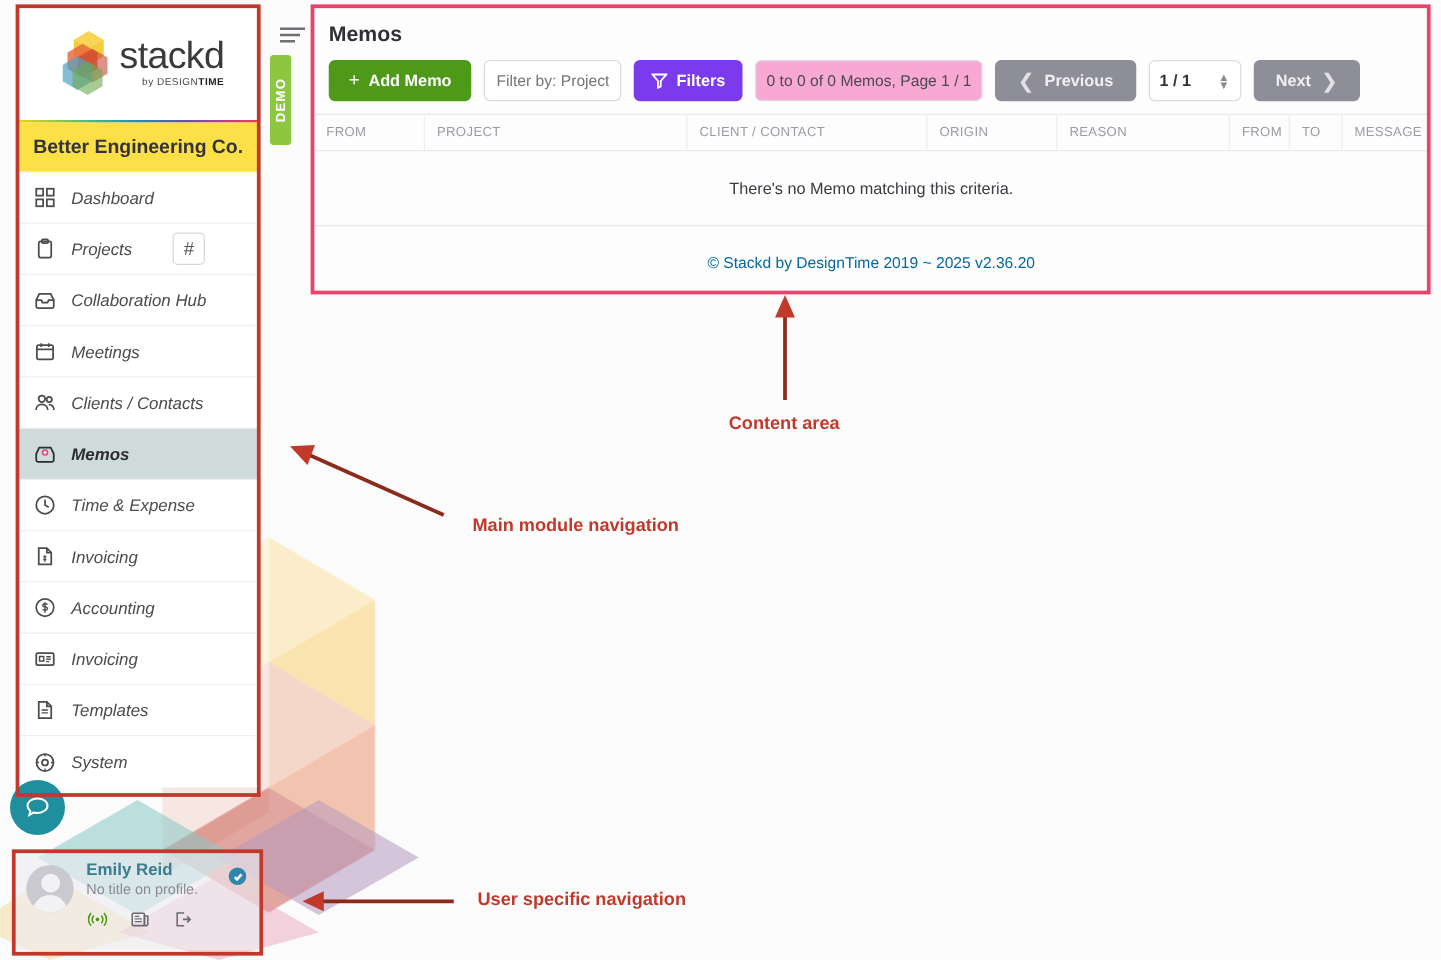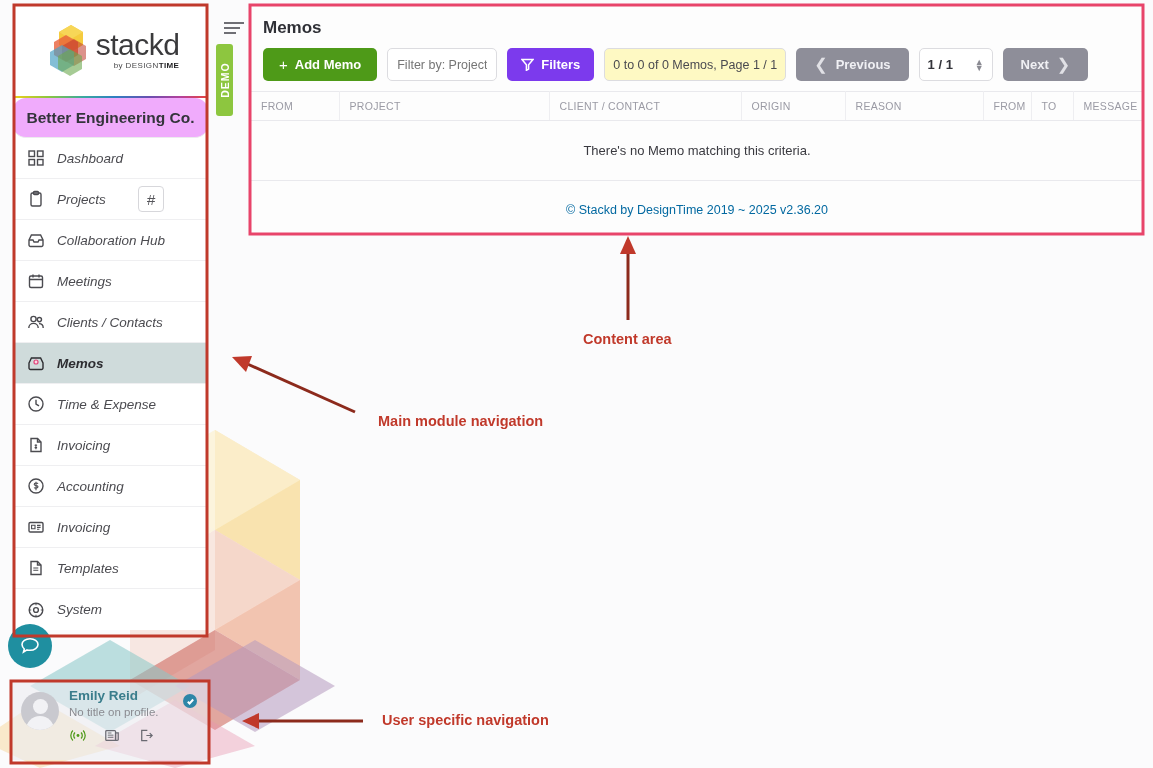--- a/index.html
+++ b/index.html
@@ -21,21 +21,21 @@
   #logo-area { height:92px; display:flex; align-items:center; justify-content:center; padding-left:8px; background:#fff;}
   .logo-cubes { width:42px; height:54px; position:relative; margin-right:4px; }
   .logo-word { display:flex; flex-direction:column; align-items:flex-end; }
   .logo-text { font-size:30px; letter-spacing:-0.5px; color:#3a3a3c; font-weight:400; line-height:28px; }
   .logo-sub { font-size:8px; color:#4a4a4c; letter-spacing:0.4px; margin-top:2px; }
   .logo-sub b { color:#1f1f21; }
   #rainbow { height:2px; width:195px;
     background:linear-gradient(90deg,#f0d11a 0%,#8ec63f 18%,#3aa9a0 36%,#2f7fc1 52%,#6a4fb0 70%,#b5419b 86%,#e8443c 100%);
   }
   #company { height:40px; display:flex; align-items:center; justify-content:center;
-    font-size:15.5px; font-weight:bold; color:#33343b; border-bottom:1px solid #ececee; background:#f0abfc;border-radius:13px;}
+    font-size:15.5px; font-weight:bold; color:#33343b; border-bottom:1px solid #ececee; background:#fde047;}
 
   .nav-list { background:#fff;font-style:italic; }
   .nav-item { position:relative; height:41px; display:flex; align-items:center; padding-left:12px;
     border-bottom:1px solid #efeff1; color:#4b4b50; font-size:13.5px; }
   .nav-item:last-child { border-bottom:none; }
   .nav-item.active { background:#cfdbdb; font-weight:bold; color:#2d2d31; }
   .nav-ico { width:22px; height:22px; margin-right:10px; display:flex; align-items:center; justify-content:center; flex:0 0 22px;}
   .nav-ico svg { width:18px; height:18px; stroke:#4b4b50; fill:none; stroke-width:1.4; }
   .nav-item.active .nav-ico svg { stroke:#2d2d31; }
   .hash-badge { position:absolute; right:44px; top:7px; width:26px; height:26px; border:1px solid #d7d7db;
@@ -78,21 +78,21 @@
   #page-title { font-size:17px; font-weight:bold; color:#2f3036; padding:12px 0 0 12px; }
   #toolbar { display:flex; align-items:center; gap:10px; padding:10px 8px 10px 12px; }
   .btn { height:33px; border-radius:5px; display:flex; align-items:center; justify-content:center;
     font-size:13px; font-weight:bold; cursor:pointer; }
   #add-memo { background:#4e9a18; color:#fff; padding:0 16px; gap:7px;}
   #add-memo .plus { font-size:15px; font-weight:400; }
   #filter-input { height:33px; width:110px; border:1px solid #dcdce0; border-radius:5px; background:#fff;
      font-size:12.5px; color:#a8a8ae; padding:0 9px; font-family:inherit; }
   #filters-btn { background:#7c3aed; color:#fff; padding:0 14px; gap:7px;}
   #filters-btn svg { width:13px; height:13px; stroke:#fff; fill:none; stroke-width:1.5;}
-  #count-box { height:33px; min-width:182px; border:1px solid #dcdce0; border-radius:5px; background:#fef9c3;
+  #count-box { height:33px; min-width:182px; border:1px solid #dcdce0; border-radius:5px; background:#f9a8d4;
      display:flex; align-items:center; justify-content:center; font-size:12.5px; color:#4a4a50;}
   #prev-btn { background:#8e8e99; color:#f0f0f4; padding:0 18px; gap:8px; font-weight:bold;}
   #next-btn { background:#8e8e99; color:#f0f0f4; padding:0 18px; gap:8px; font-weight:bold;}
   .chev { font-size:16px; font-weight:300; opacity:.85;}
   #page-sel { height:33px; width:74px; border:1px solid #dcdce0; border-radius:5px; background:#fff;
      display:flex; align-items:center; padding:0 8px; font-size:13px; font-weight:bold; color:#33343a;
      justify-content:space-between;}
   #page-sel .spin { display:flex; flex-direction:column; line-height:6px; font-size:9px; color:#8a8a92;}
 
   

